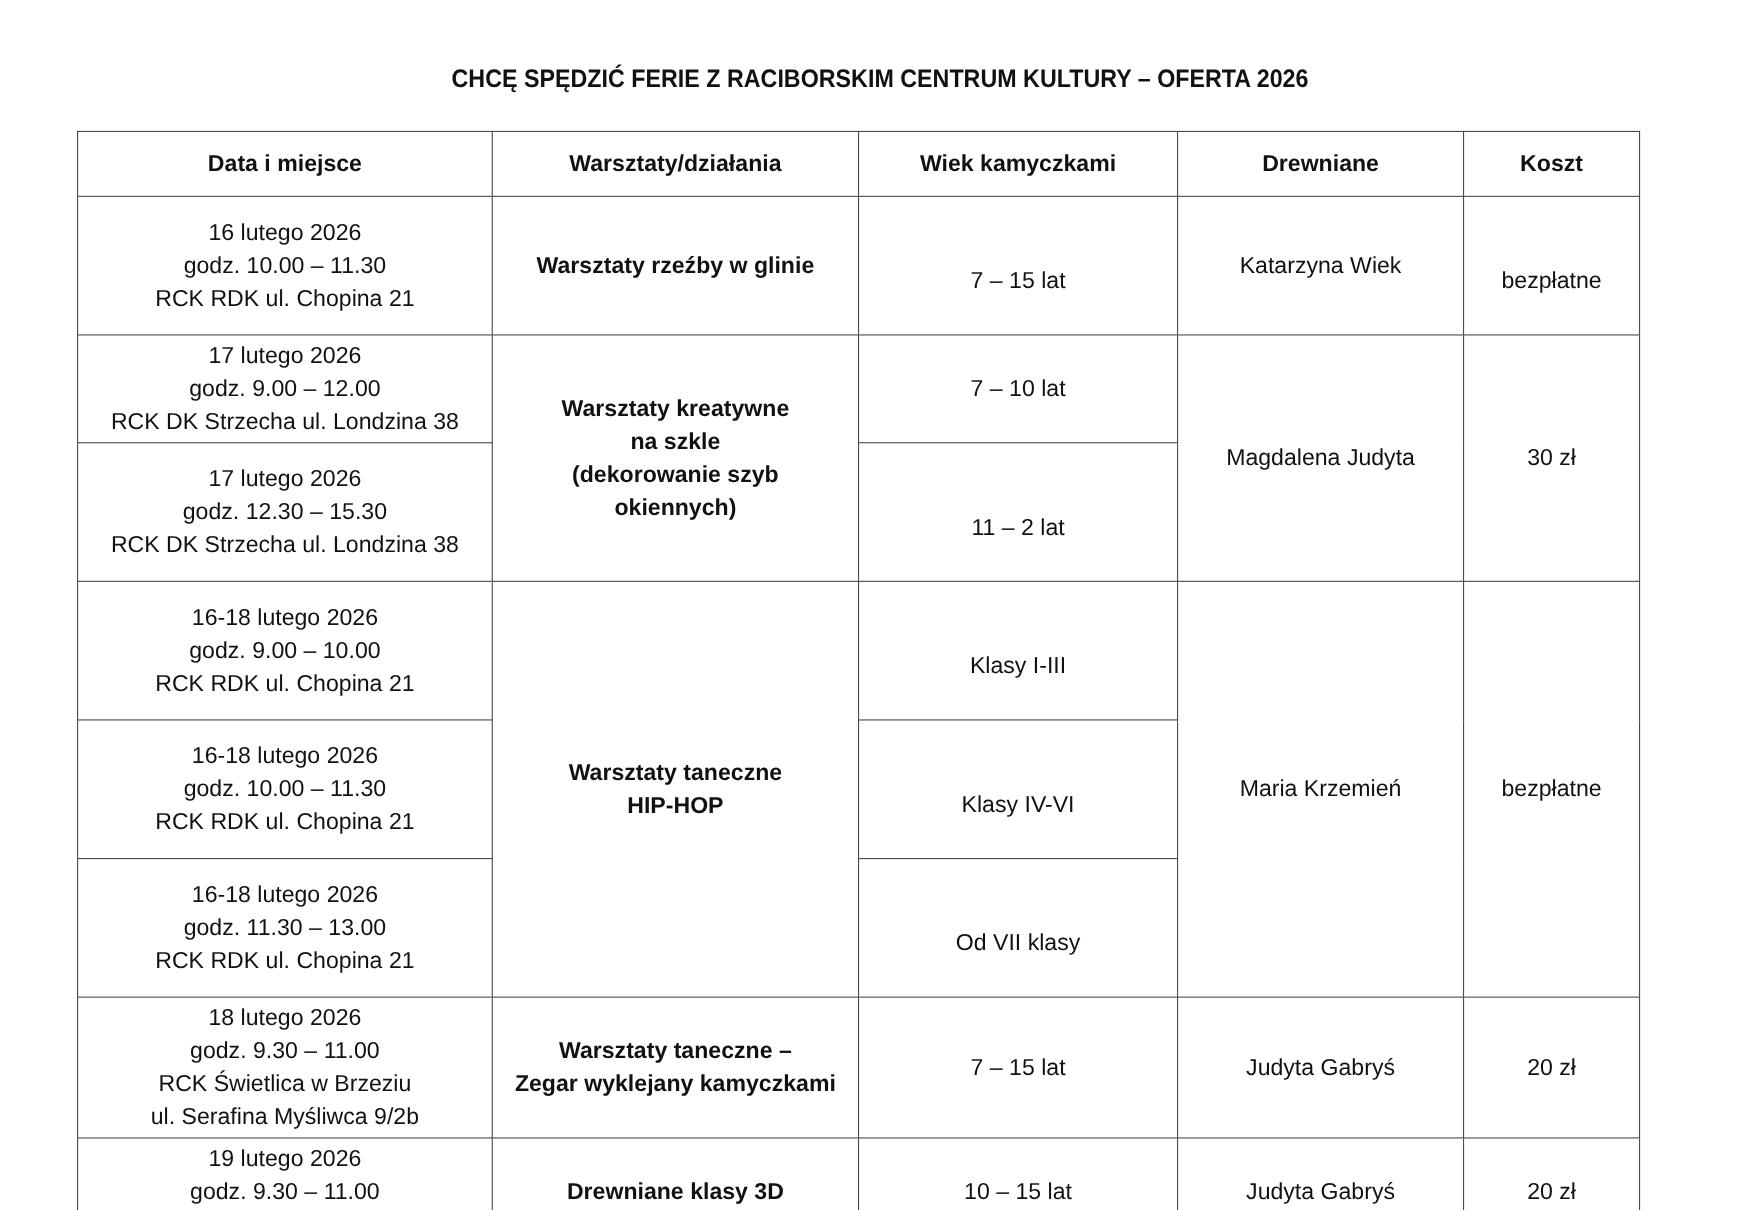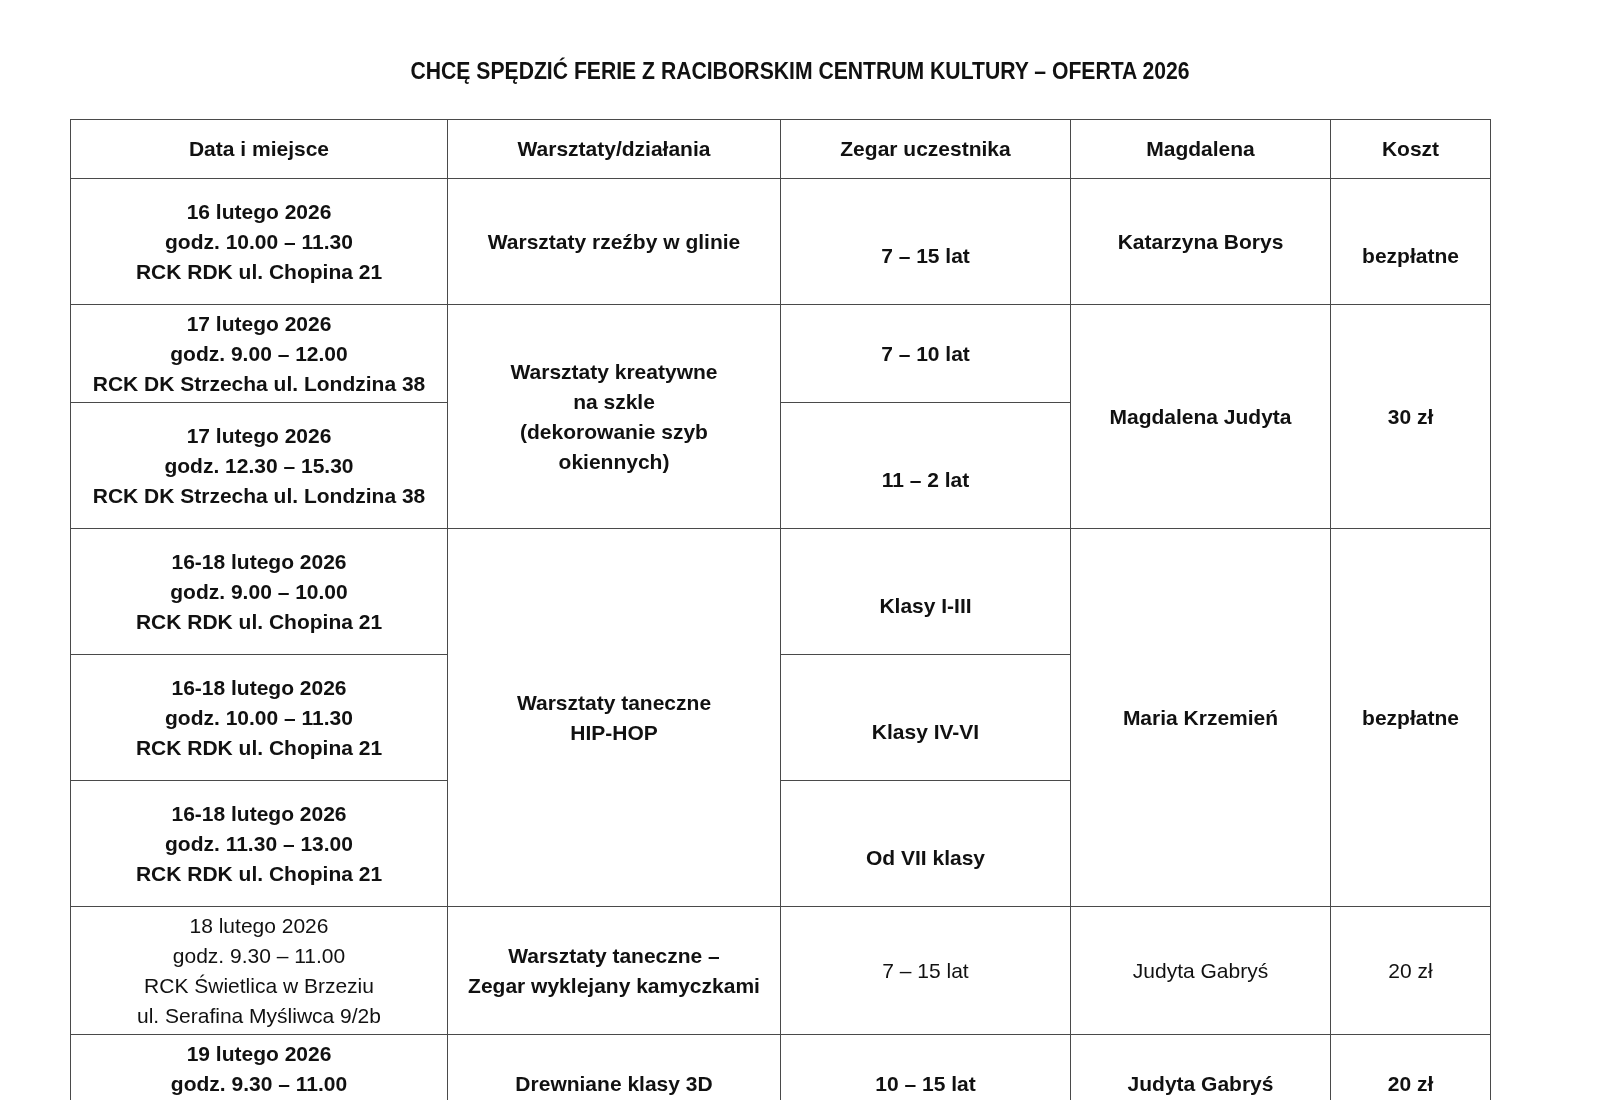--- a/index.html
+++ b/index.html
@@ -4,58 +4,58 @@
 <style>
   html, body { margin: 0; padding: 0; background: #ffffff; }
   body { width: 1600px; height: 1100px; position: relative; font-family: "Liberation Sans", "DejaVu Sans", sans-serif; color: #111; }
   .title { position: absolute; left: 0; top: 58px; width: 1600px; text-align: center; font-weight: bold; font-size: 23px; letter-spacing: 0; transform: scaleX(0.92); }
   table.offer { position: absolute; left: 70px; top: 119px; border-collapse: collapse; table-layout: fixed; width: 1420px; }
   table.offer td, table.offer th { border: 1.6px solid #4a4a4a; text-align: center; vertical-align: middle; font-size: 21px; line-height: 30px; padding: 0 4px; }
   table.offer th { font-weight: bold; height: 58px; }
   .bold { font-weight: bold; }
   .cell-line { display: block; }
   .mid-low { padding-top: 28px !important; }
-  tr.h99 td { height: 97px; font-weight: bold; }
+  tr.h99 td { height: 97px; }
   tr.h129 td { height: 127px; margin-left: 19px; }
 </style>
 </head>
 <body>
 
 <div class="title">CHCĘ SPĘDZIĆ FERIE Z RACIBORSKIM CENTRUM KULTURY – OFERTA 2026</div>
 
 <table class="offer">
   <colgroup>
     <col style="width:377px">
       <col style="width:333px">
       <col style="width:290px">
       <col style="width:260px">
       <col style="width:160px">
   </colgroup>
   <thead>
     <tr>
       <th>Data i miejsce</th>
       <th>Warsztaty/działania</th>
-      <th>Zegar uczestnika</th>
-      <th>Magdalena</th>
+      <th>Wiek kamyczkami</th>
+      <th>Drewniane</th>
       <th>Koszt</th>
     </tr>
   </thead>
   <tbody>
 
     <tr class="h99">
       <td>
         <span class="cell-line">16 lutego 2026</span>
         <span class="cell-line">godz. 10.00 – 11.30</span>
         <span class="cell-line">RCK RDK ul. Chopina 21</span>
       </td>
       <td class="bold">
         <span class="cell-line">Warsztaty rzeźby w glinie</span>
       </td>
       <td class="mid-low">7 – 15 lat</td>
-      <td>Katarzyna Borys</td>
+      <td>Katarzyna Wiek</td>
       <td class="mid-low">bezpłatne</td>
     </tr>
 
     <tr class="h99">
       <td>
         <span class="cell-line">17 lutego 2026</span>
         <span class="cell-line">godz. 9.00 – 12.00</span>
         <span class="cell-line">RCK DK Strzecha ul. Londzina 38</span>
       </td>
       <td class="bold" rowspan="2">

